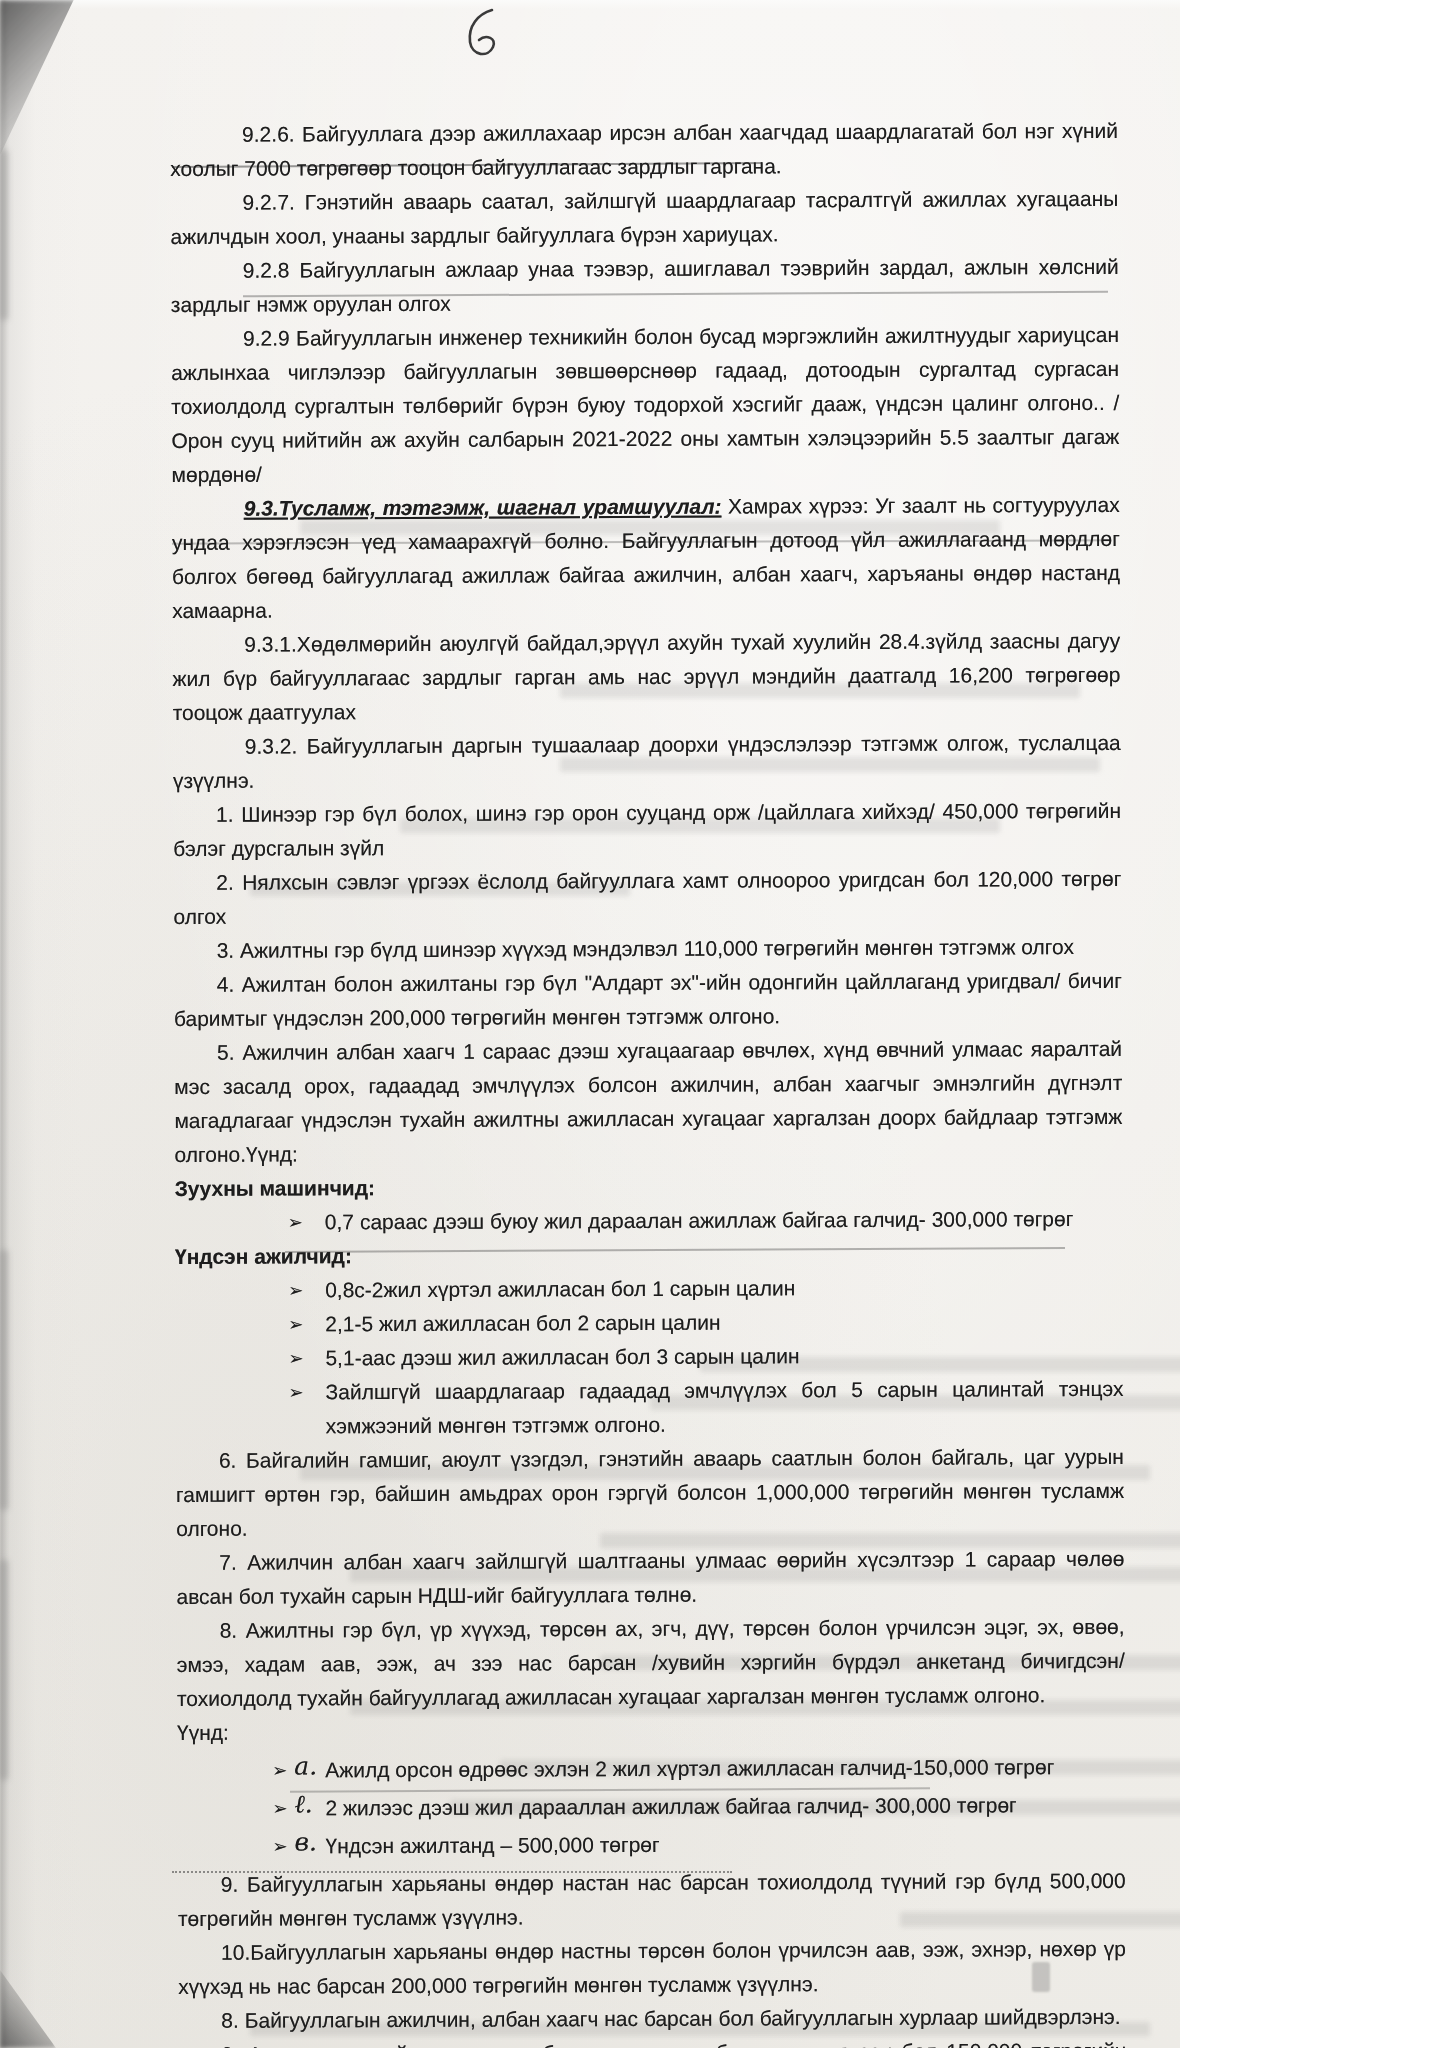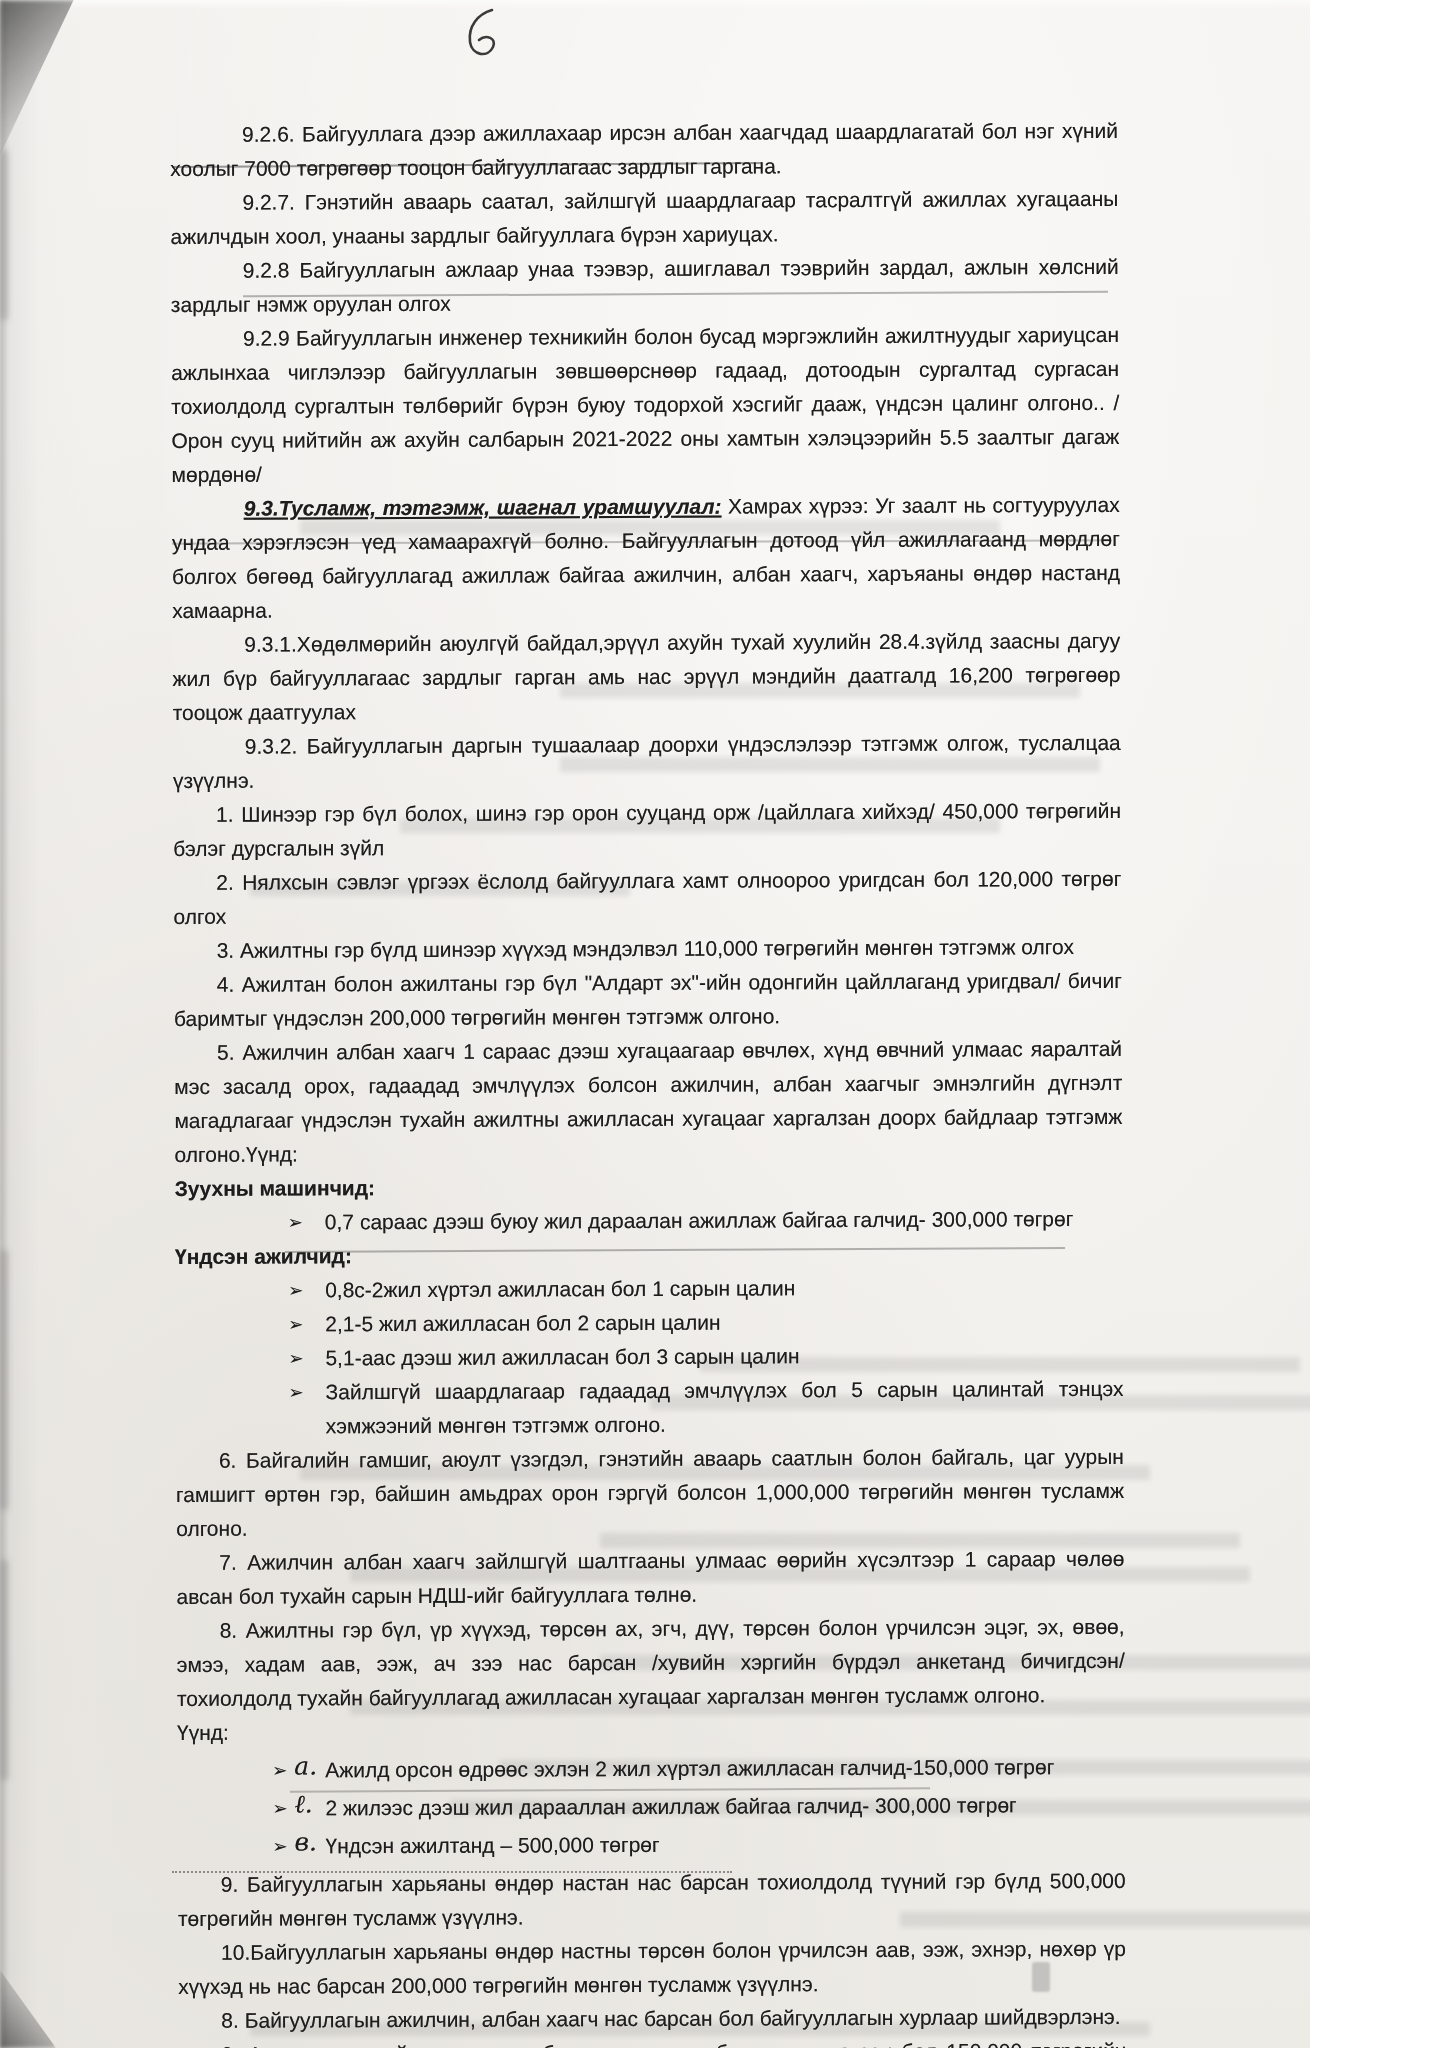--- a/index.html
+++ b/index.html
@@ -1,18 +1,18 @@
 <!DOCTYPE html>
 <html><head>
 <meta charset="utf-8">
 <style>
   html,body{margin:0;padding:0;background:#ffffff;}
   .page{
     position:relative;
-    width:1310px;height:2048px;
+    width:1180px;height:2048px;
     overflow:hidden;
     font-family:"Liberation Sans","DejaVu Sans",sans-serif;
     background:
       linear-gradient(90deg, rgba(130,130,130,0.14), rgba(200,200,200,0.04) 3%, rgba(0,0,0,0) 7%),
       radial-gradient(ellipse at 68% 18%, rgba(255,255,255,0.5), rgba(0,0,0,0) 62%),
       radial-gradient(ellipse at 20% 80%, rgba(215,212,205,0.35), rgba(0,0,0,0) 55%),
       linear-gradient(180deg,#f4f2ef 0%,#f1efeb 55%,#edebe6 100%);
   }
   .topstrip{position:absolute;top:0;left:0;right:0;height:9px;
     background:linear-gradient(180deg,#fbfbfa,rgba(251,251,250,0));}

